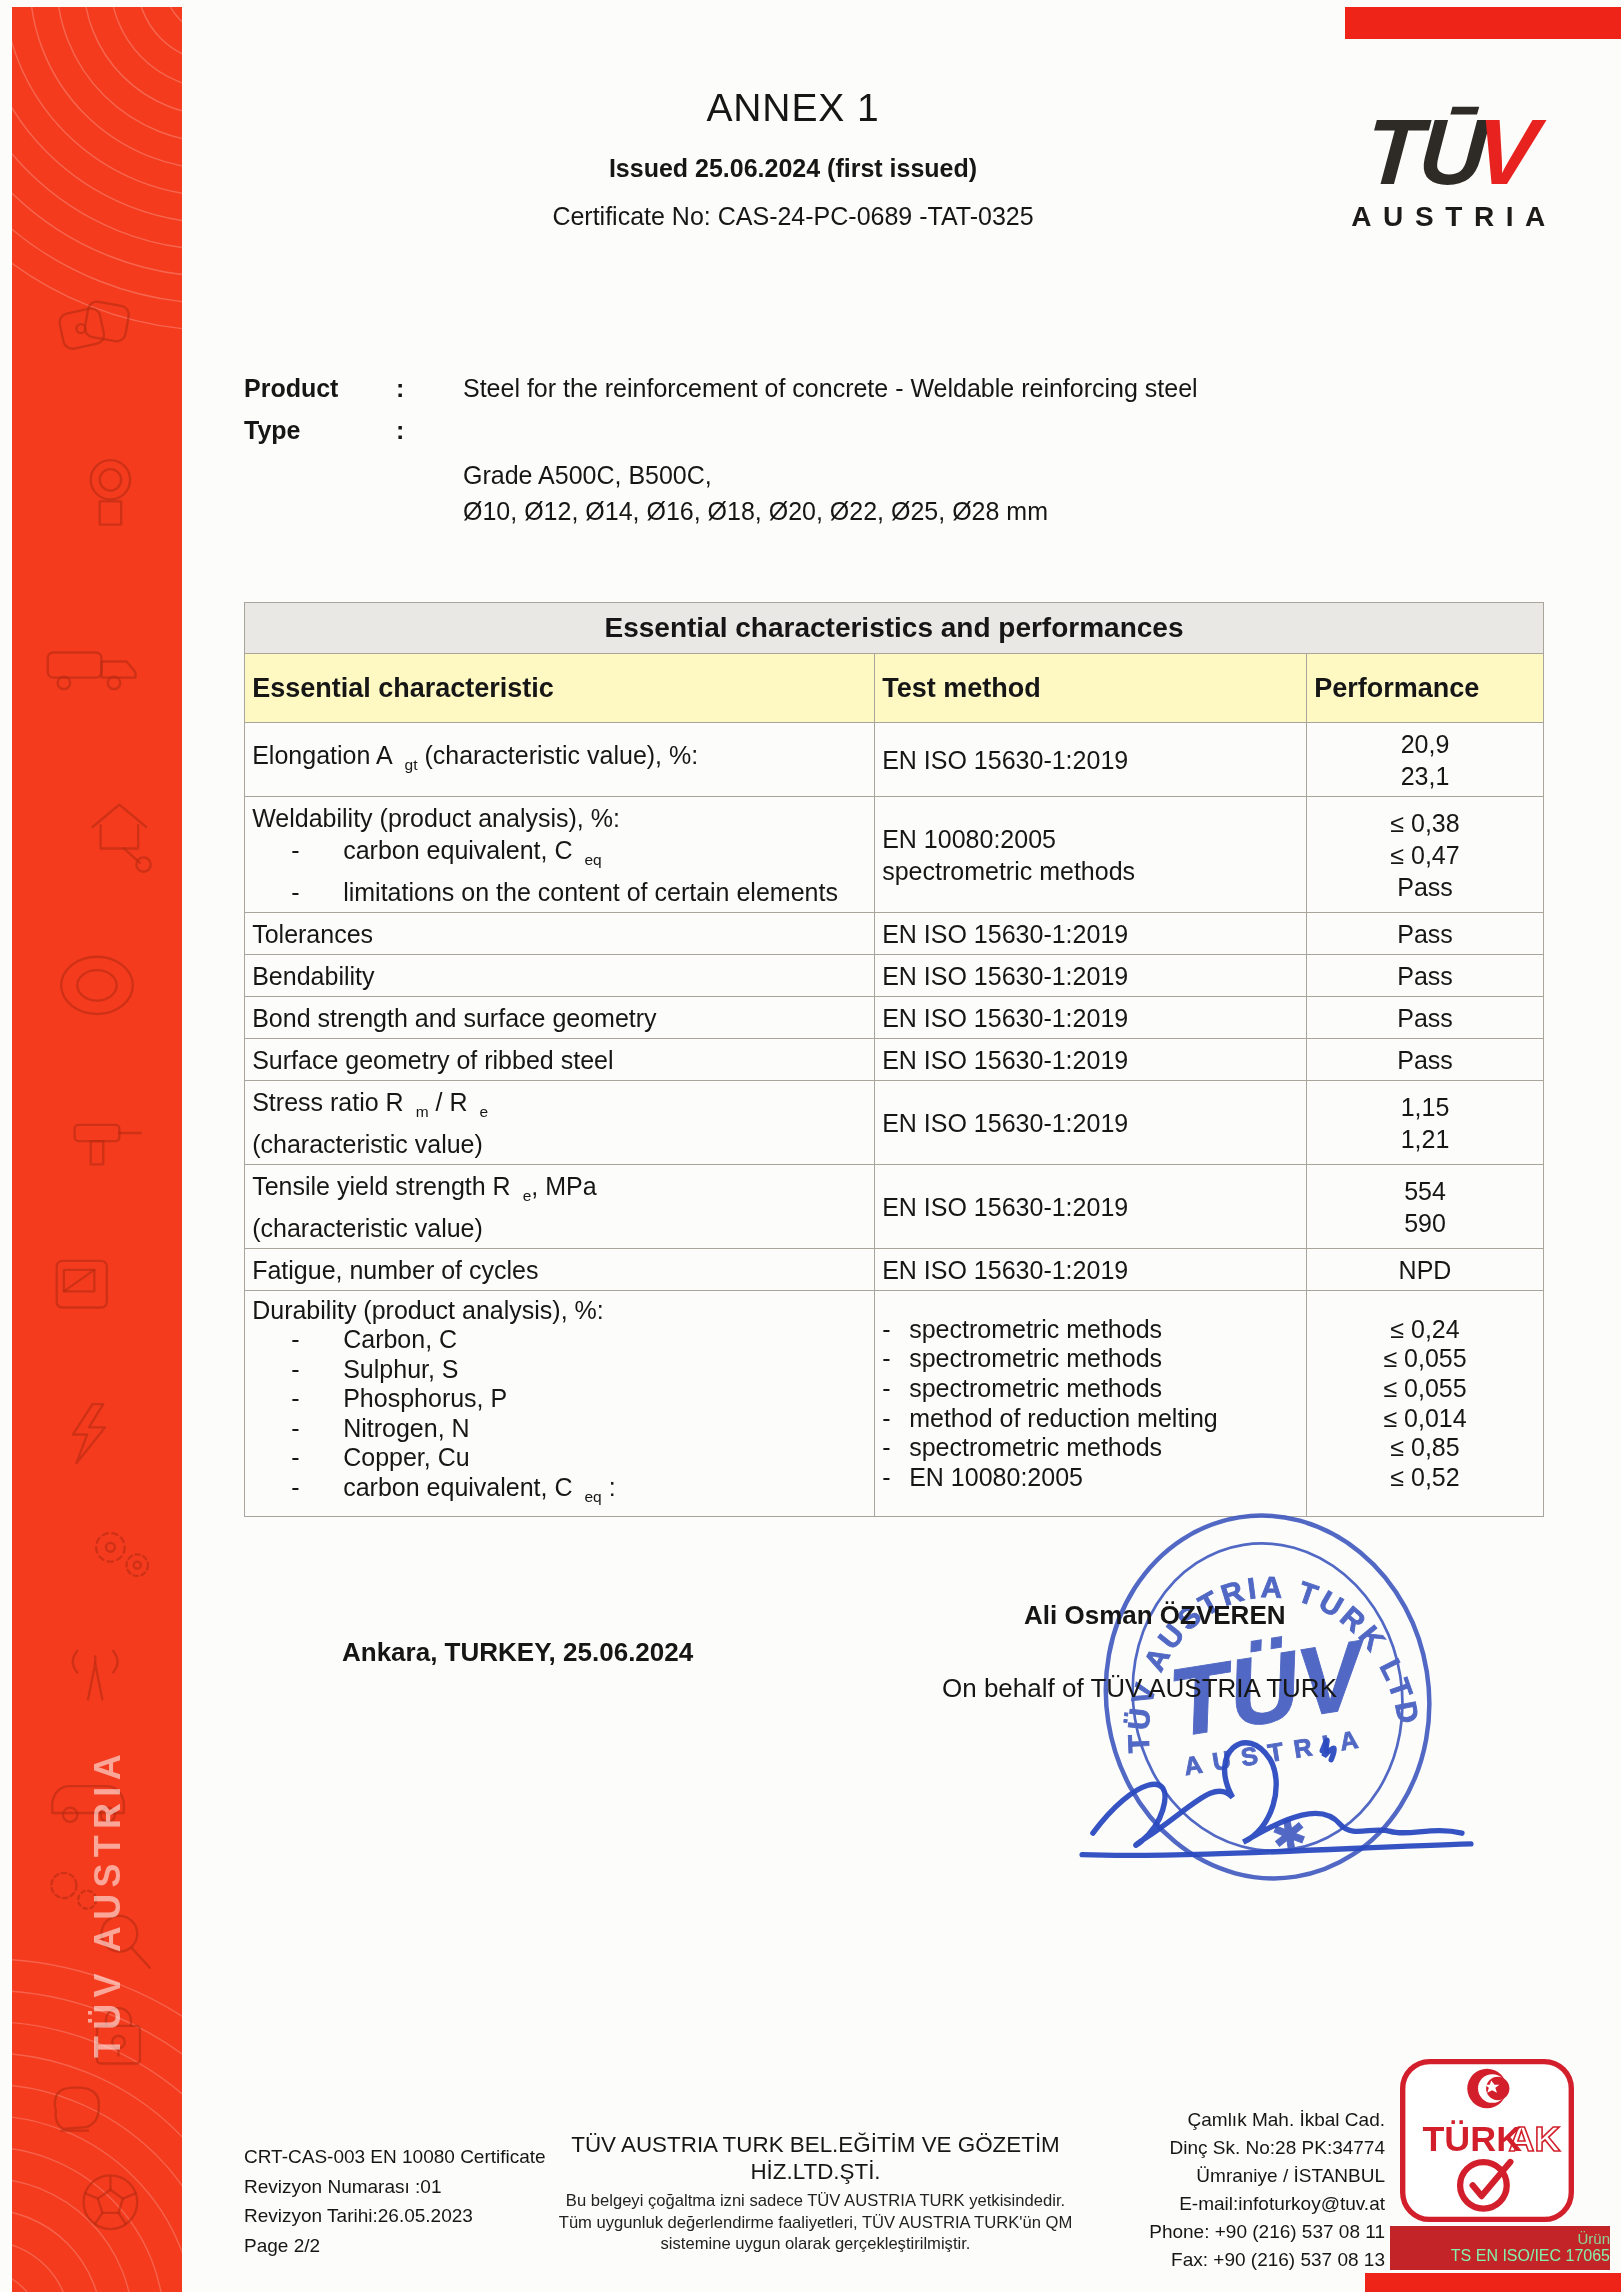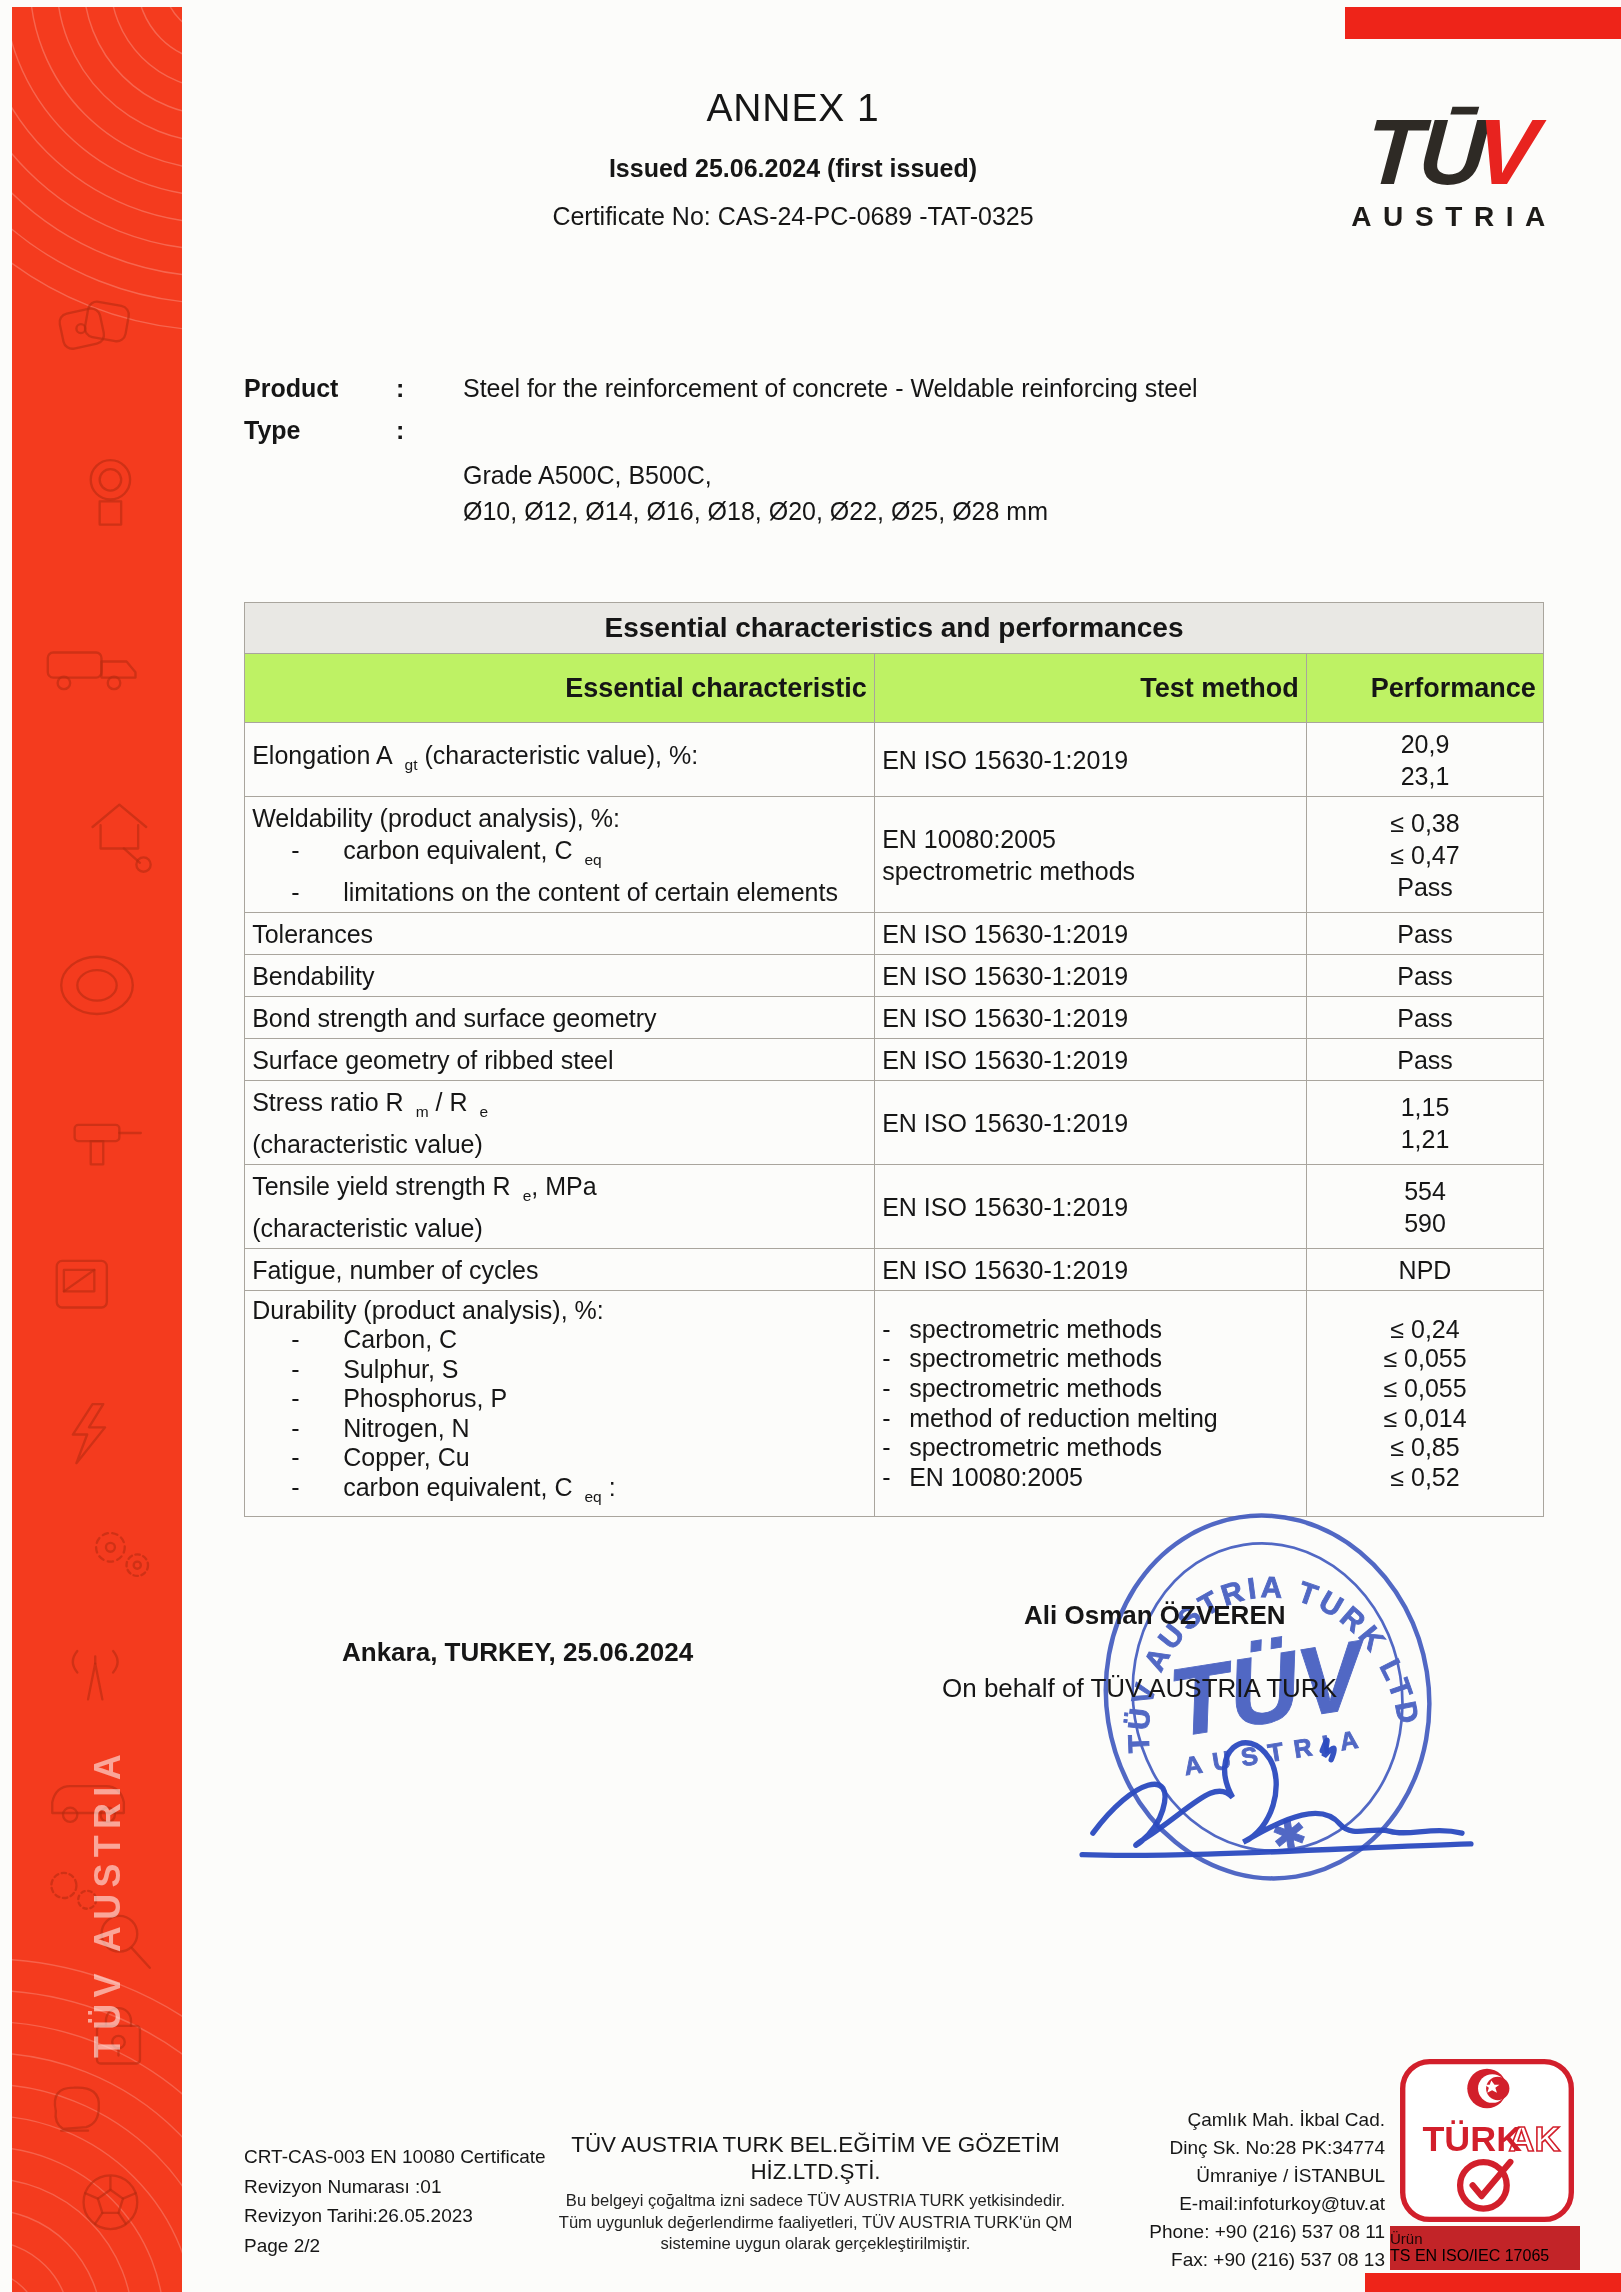--- a/index.html
+++ b/index.html
@@ -33,43 +33,43 @@
   .pvalue{max-width:896px;}
   .typelines{margin-top:41px;line-height:1.45;}
   
   table.ec{position:absolute;left:244px;top:602px;width:1299px;border-collapse:collapse;table-layout:fixed;
            font-size:25px;}
   table.ec colgroup col:nth-child(1){width:630px;}
   table.ec colgroup col:nth-child(2){width:432px;}
   table.ec colgroup col:nth-child(3){width:237px;}
   table.ec td,table.ec th{border:0.9px solid #a9a59d;vertical-align:middle;padding:4.5px 7.2px;line-height:32px;}
   tr.t-title th{background:#e9e8e4;font-size:28px;font-weight:bold;text-align:center;height:41px;border-bottom:0.9px solid #a9a59d;}
-  tr.t-head th{background:#bef264;font-size:27px;font-weight:bold;text-align:right;height:59px;}
+  tr.t-head th{background:#fef9c3;font-size:27px;font-weight:bold;text-align:left;height:59px;}
   td.c-char{text-align:left;padding-left:12.5px;}
   td.c-method{text-align:left;padding-left:16px;}
   td.c-perf{text-align:center;}
   .dash-item{display:flex;}
   .dash-item .dash{width:52px;padding-left:39px;flex:none;}
   .dash-item.m .dash{width:27px;padding-left:0;}
   tr.tight td{line-height:29.6px;}
   sub{font-size:0.62em;padding-left:12px;}
   
   .dateline{position:absolute;left:342px;top:1637px;font-size:26px;font-weight:bold;}
   .signname{position:absolute;left:1024px;top:1600px;font-size:26px;font-weight:bold;z-index:5;}
   .behalf{position:absolute;left:942px;top:1673px;font-size:26px;z-index:5;}
   .stamp{position:absolute;left:1057px;top:1482px;z-index:3;}
   
   .f-left{position:absolute;left:244px;top:2142px;font-size:19px;line-height:29.6px;}
   .f-center{position:absolute;left:502px;top:2131px;width:627px;text-align:center;}
   .f-center .t{font-size:22.4px;font-weight:normal;line-height:27px;}
   .f-center .s{font-size:16.6px;line-height:21.5px;margin-top:5.4px;color:#222;}
   .f-right{position:absolute;left:1057px;top:2106px;width:328px;text-align:right;font-size:19px;line-height:28px;}
   .turkak{position:absolute;left:1399px;top:2058px;}
-  .turkak-label{position:absolute;left:1390px;top:2226px;width:190px;background:var(--turkak_dark);color:#000000;
-                text-align:left;padding:3.6px 0 5.4px;}
+  .turkak-label{position:absolute;left:1390px;top:2226px;width:220px;background:var(--turkak_dark);color:#86efac;
+                text-align:right;padding:3.6px 0 5.4px;}
   .turkak-label .u{font-size:15px;opacity:.85;}
   .turkak-label .st{font-size:16px;}
 </style>
 </head>
 <body>
 
 <div class="page">
 
   <div class="band">
     <svg width="170" height="2286" viewBox="0 0 190 2552">

